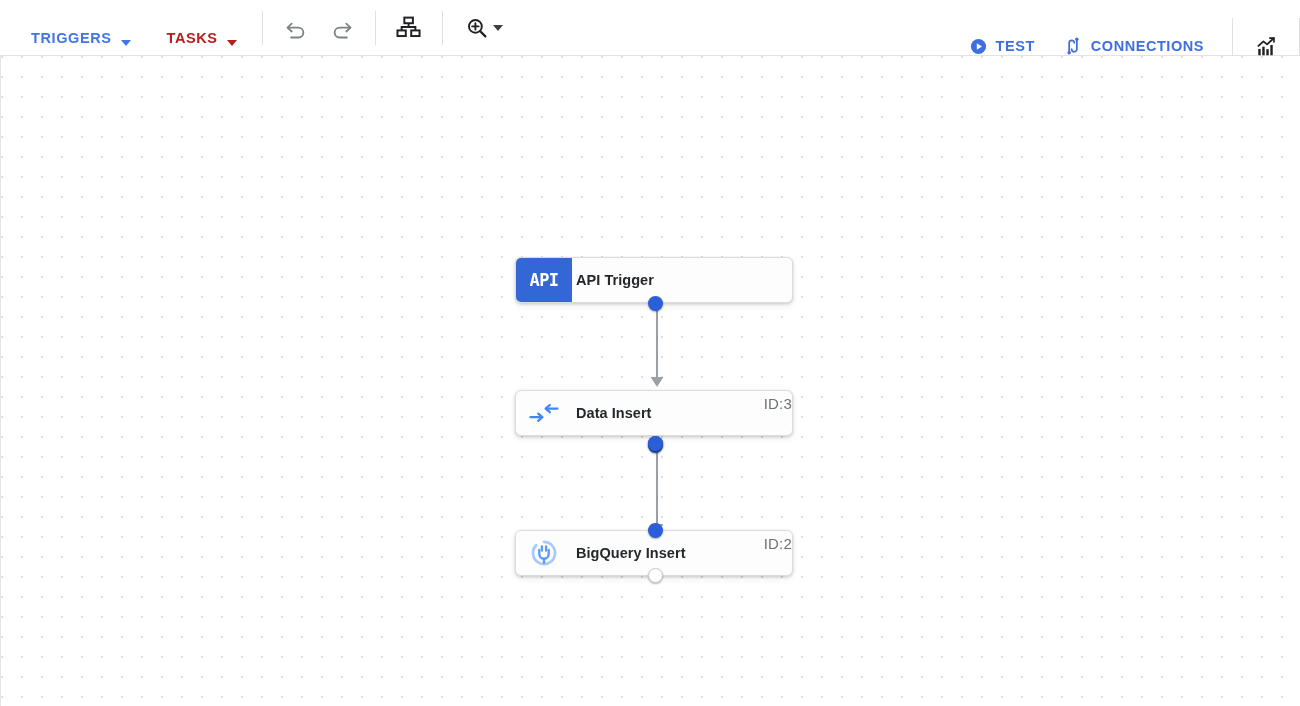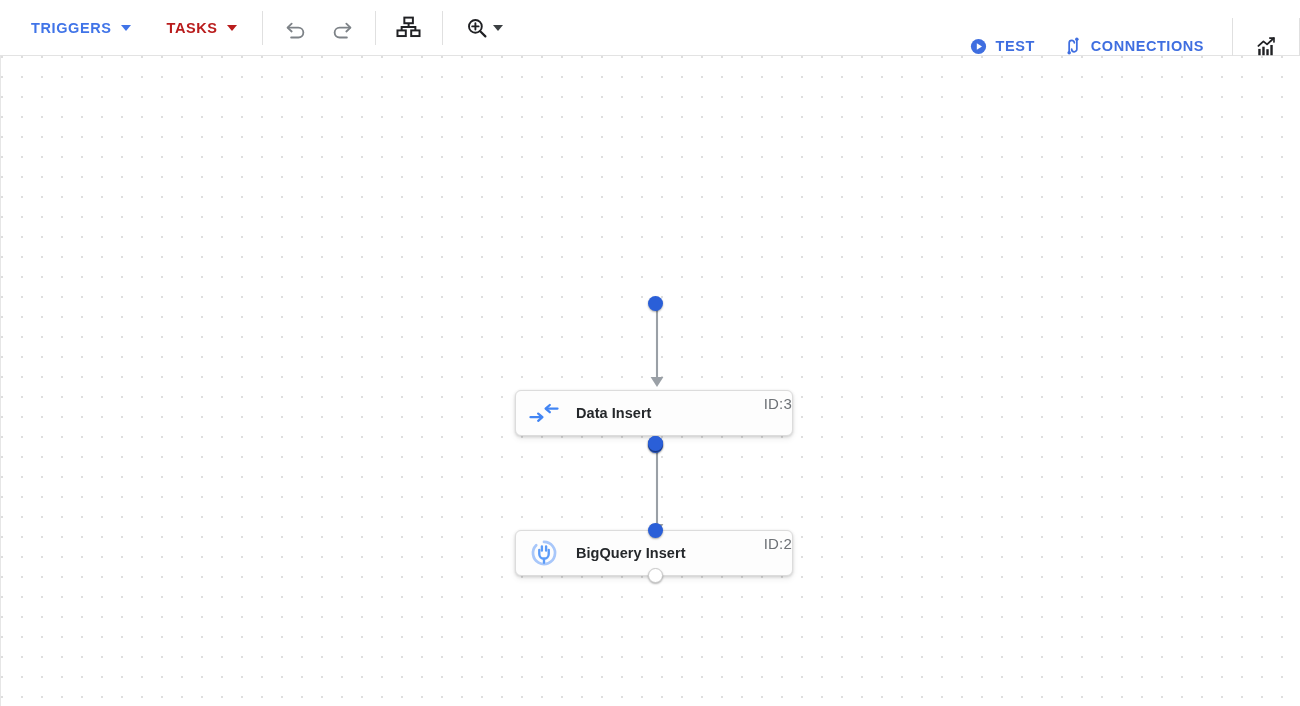--- a/index.html
+++ b/index.html
@@ -33,21 +33,21 @@
   .tb-right {
     display: flex;
     align-items: center;
     height: 100%;
     margin-left: auto;
     margin-top: 37px;
   }
 
   .menu-btn {
     display: flex;
-    align-items: center;
+    align-items: flex-end;
     gap: 9px;
     padding: 0 15px;
     height: 36px;
     font-size: 14.5px;
     font-weight: bold;
     letter-spacing: 0.6px;
     cursor: pointer;
     user-select: none;
   }
   .menu-btn.blue { color: #4074e8; margin-left: 16px; }
@@ -298,20 +298,26 @@
   <svg class="edge" style="left:645px; top:247px;" width="22" height="92">
     <path d="M11 0 V74" stroke="#9aa0a6" stroke-width="2.1" fill="none"></path>
     <path d="M4.6 74 L11 84 L17.4 74 Z" fill="#9aa0a6"></path>
   </svg>
 
   <svg class="edge" style="left:645px; top:387px;" width="22" height="99">
     <path d="M11 0 V81" stroke="#9aa0a6" stroke-width="2.1" fill="none"></path>
     <path d="M4.6 81 L11 91 L17.4 81 Z" fill="#9aa0a6"></path>
   </svg>
 
+  <div class="node" style="left:514px; top:201px;">
+    <div class="node-api-block">
+      <span>API</span>
+    </div>
+    <div class="node-label">API Trigger</div>
+  </div>
   <div class="dot" style="left:647px; top:240px;"></div>
 
   <div class="node" style="left:514px; top:334px;">
     <div class="node-icon-box">
       <svg width="30" height="22" viewBox="0 0 30 22">
         <path d="M1.5 15.2 H12.2" stroke="#4285f4" stroke-width="2.3" stroke-linecap="round"></path>
         <path d="M9.2 11.6 L13.4 15.2 L9.2 18.8" fill="none" stroke="#4285f4" stroke-width="2.3" stroke-linecap="round" stroke-linejoin="round"></path>
         <path d="M28.5 6.6 H17.8" stroke="#4285f4" stroke-width="2.3" stroke-linecap="round"></path>
         <path d="M20.8 3 L16.6 6.6 L20.8 10.2" fill="none" stroke="#4285f4" stroke-width="2.3" stroke-linecap="round" stroke-linejoin="round"></path>
       </svg>

